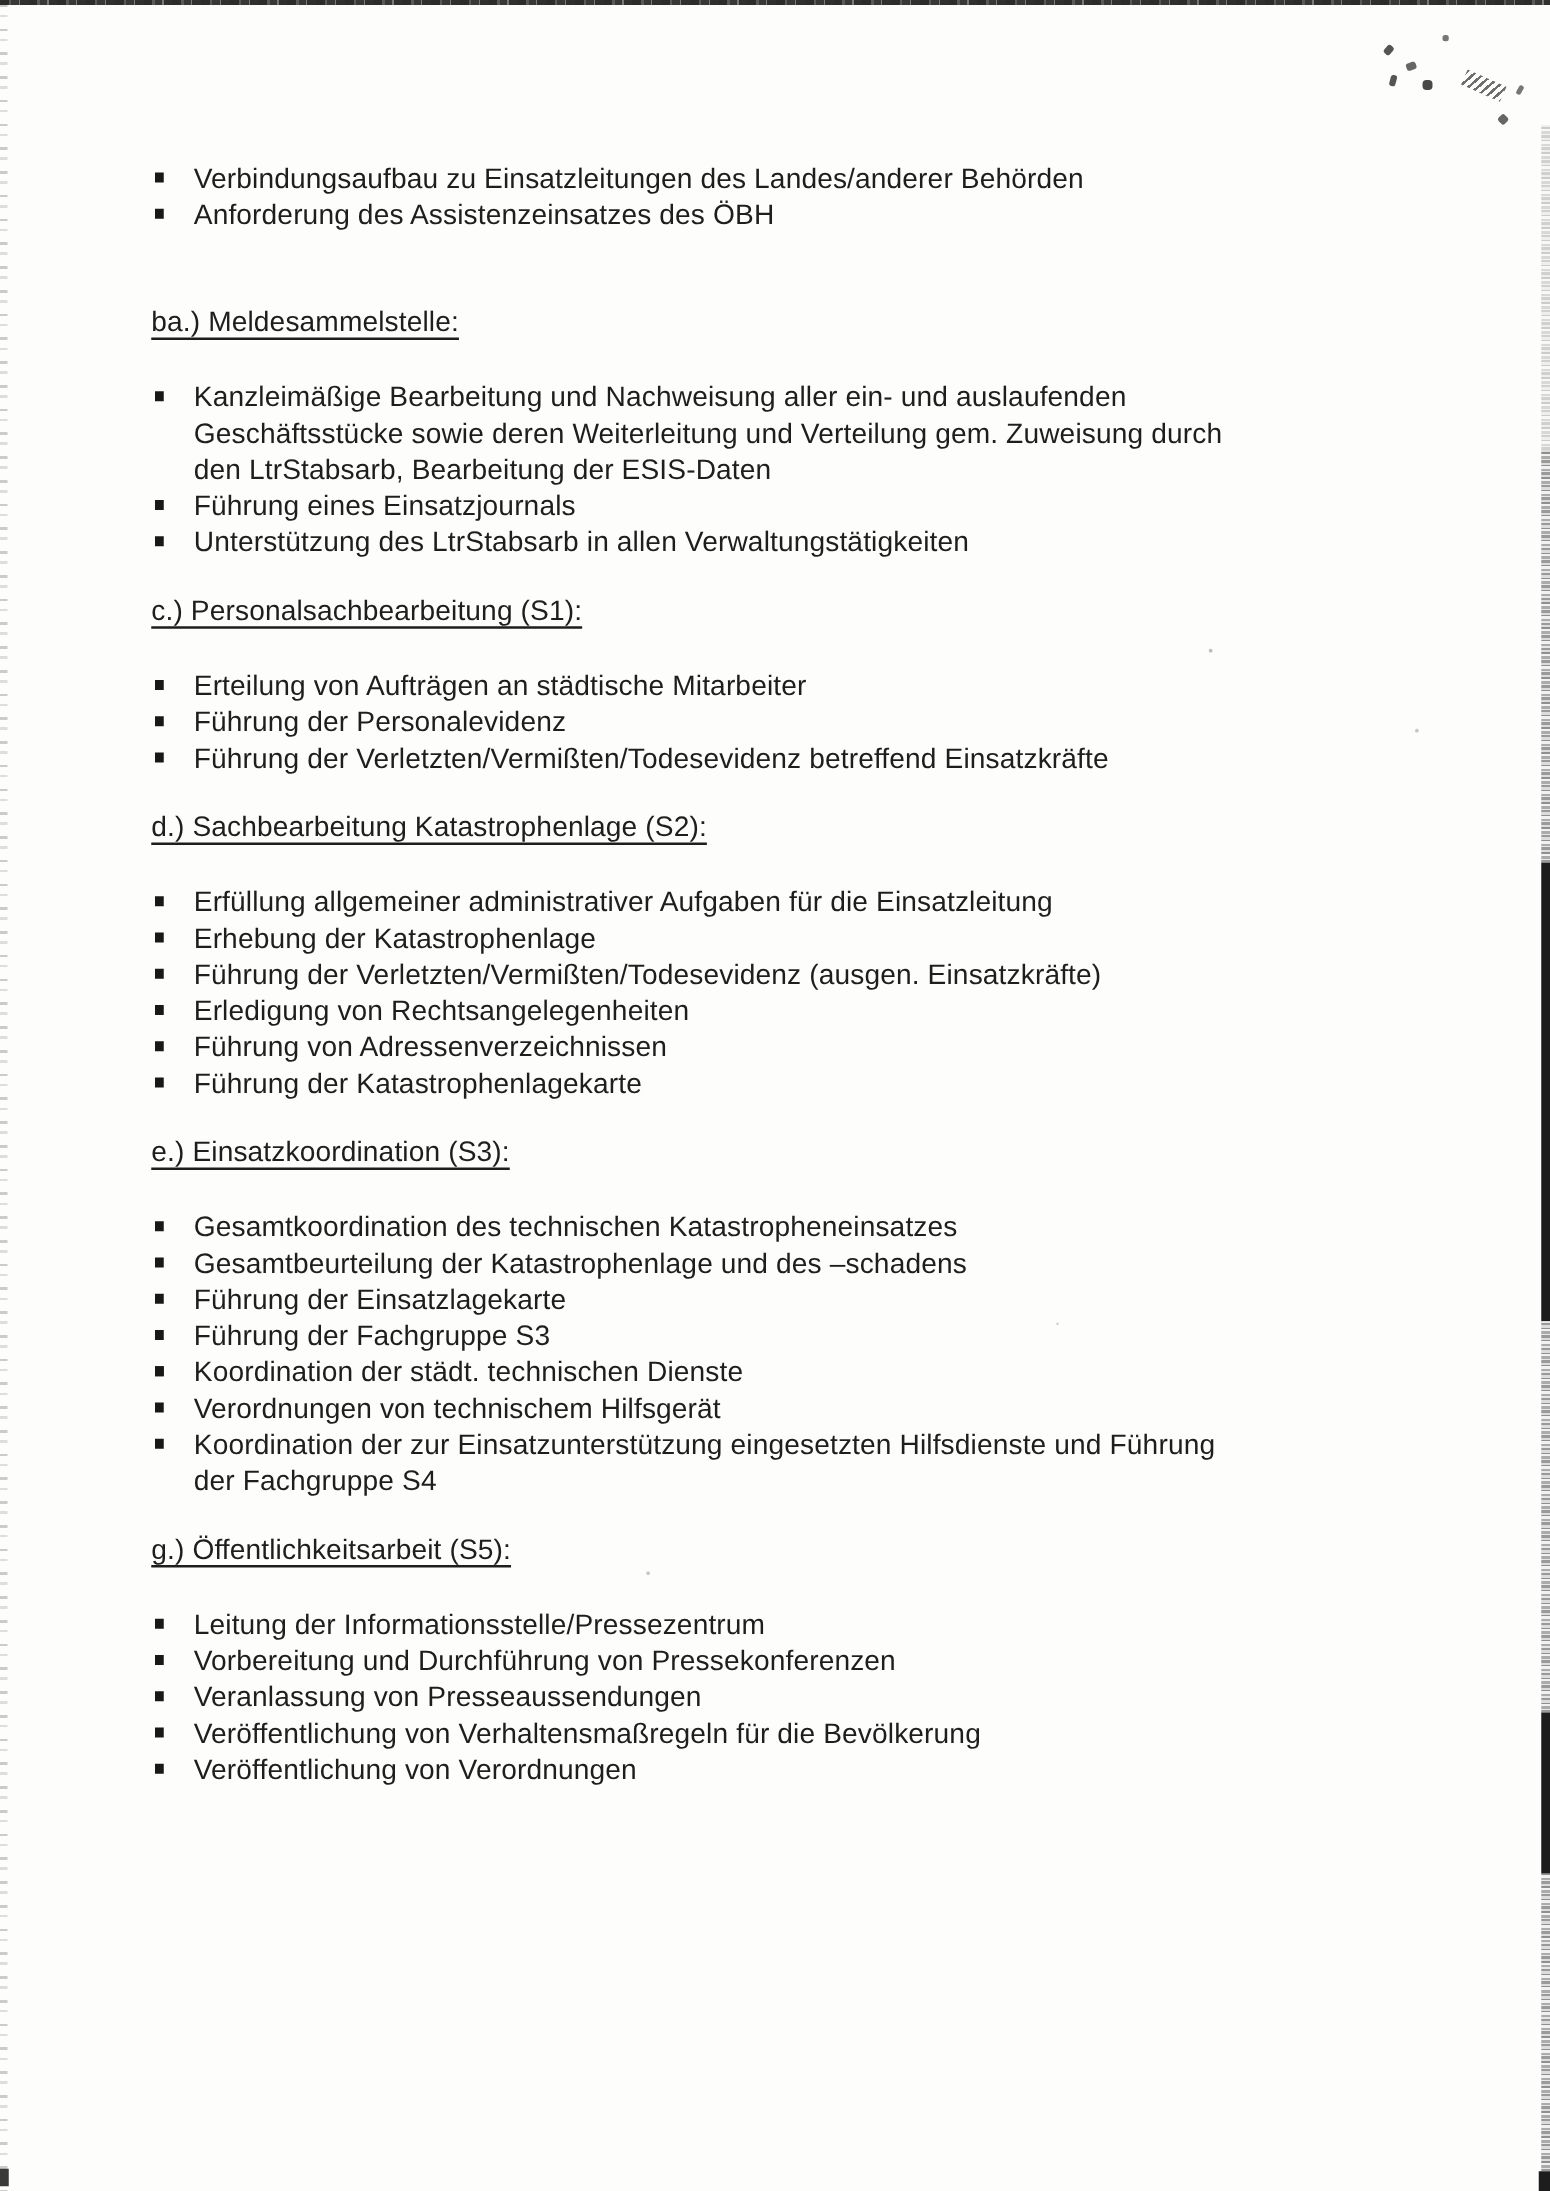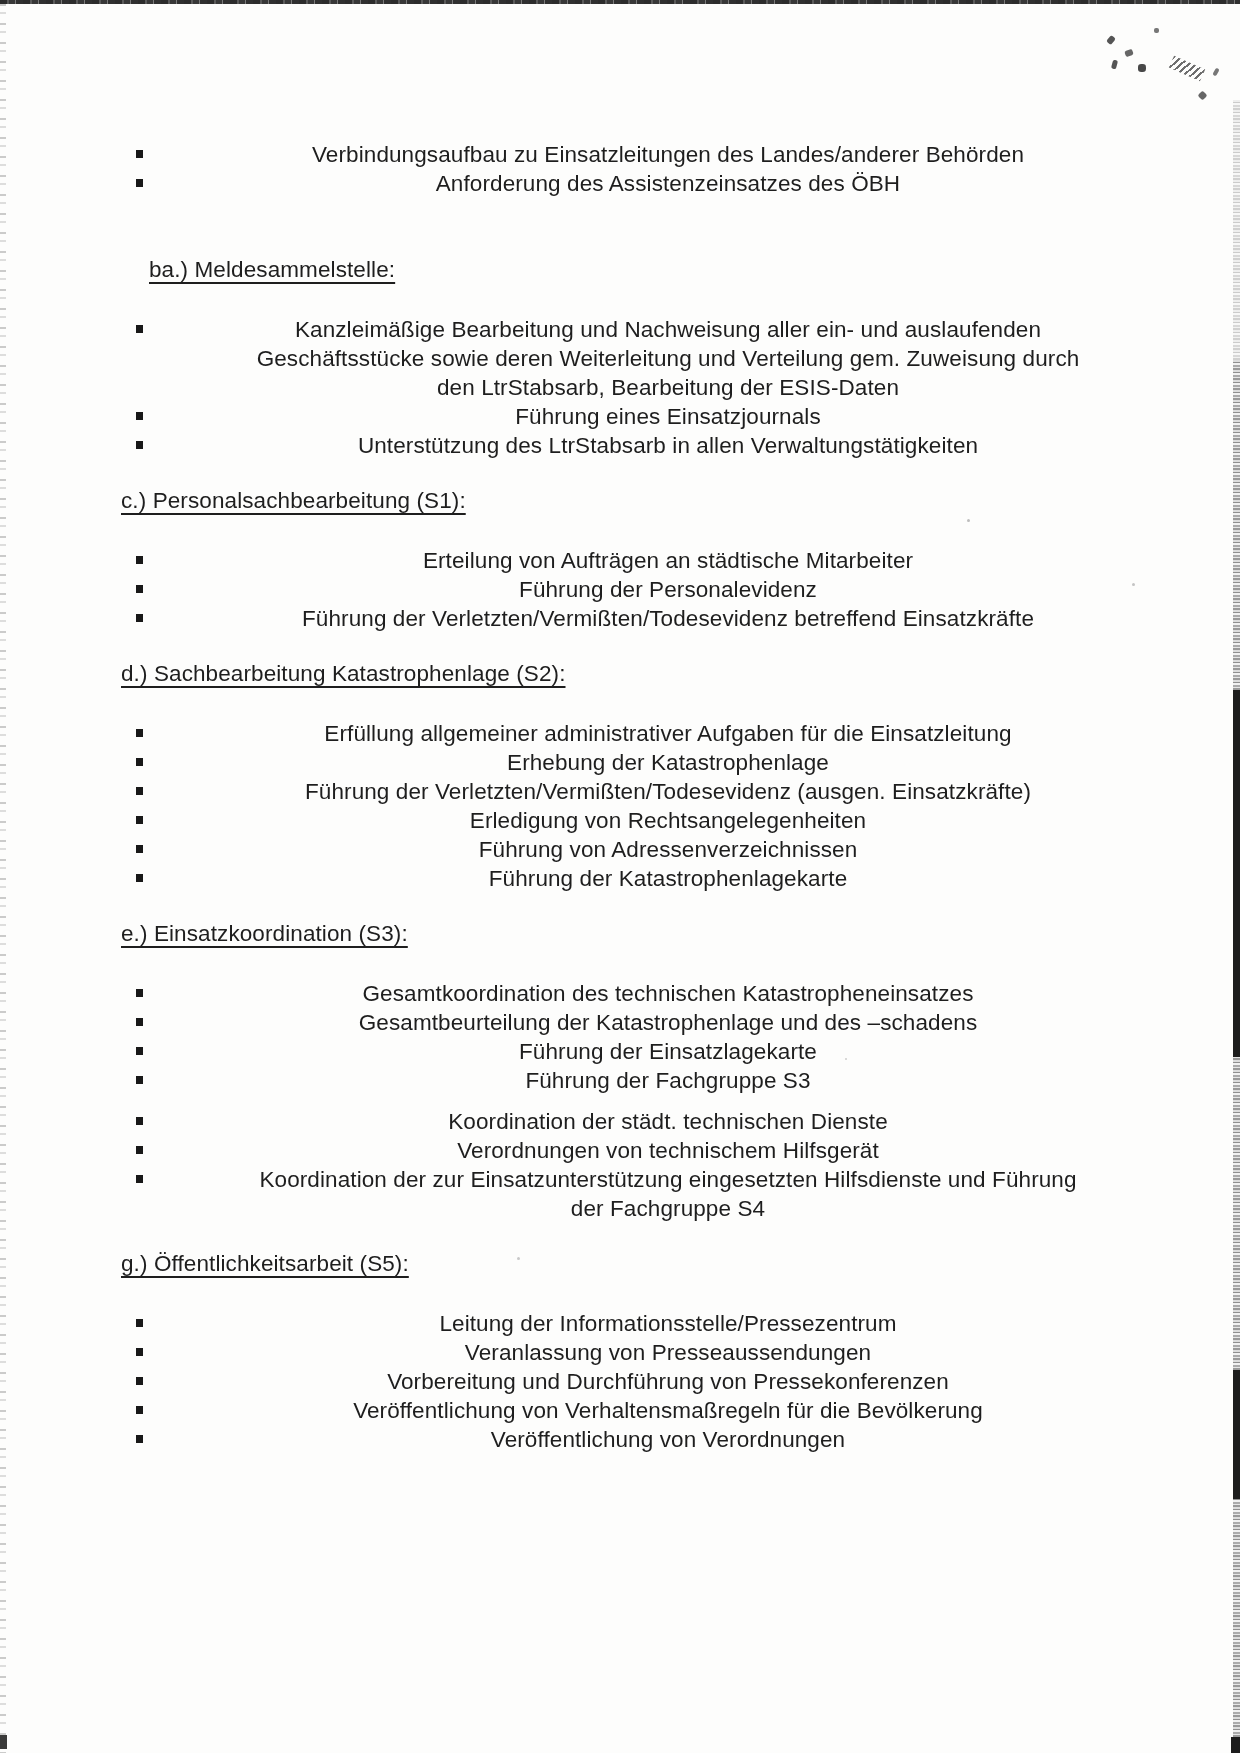--- a/index.html
+++ b/index.html
@@ -29,40 +29,40 @@
   .smudge { position:absolute; border-radius:2px; }
   .hatch {
     position:absolute;
     background:repeating-linear-gradient(115deg,#6e6e6e 0 2px,transparent 2px 5px);
     transform:rotate(24deg);
   }
   .dot { position:absolute; border-radius:50%; }
   .corner-blot { position:absolute; left:0; top:1735px; width:7px; height:14px; background:#3a3a3a; }
   
   .content { position:absolute; left:121px; top:128px; width:1060px; }
-  ul { list-style:none; margin:12px; padding:0;text-align:center; }
+  ul { list-style:none; margin:0; padding:0; }
   li {
     position:relative; padding-left:34px;
     font-size:22.5px; line-height:29px;
     white-space:pre-line;
     letter-spacing:.1px;
   }
   li .marker {
     position:absolute; left:3px; top:10px;
     width:7px; height:8px; background:#181818;
   }
   h2 {
     margin:26px 0 31px 0;
     font-size:22.5px; font-weight:400; line-height:29px;
     letter-spacing:.1px;
     text-decoration:underline;
     text-underline-offset:5px;
     text-decoration-thickness:2px;
   }
-  section:first-child h2 { margin-top:57px;margin-left:28px; }
+  section:first-child h2 { margin-top:57px; }
 </style>
 </head>
 <body>
 
 <div class="top-edge"></div>
 <div class="left-speckle"></div>
 
 <div class="edge-strip speckle speckle-faint" style="top:100px;height:260px;"></div>
 <div class="edge-strip speckle" style="top:360px;height:330px;"></div>
 <div class="edge-strip darkbar" style="top:690px;height:367px;"></div>
@@ -136,20 +136,20 @@
           <li><span class="marker"></span><span class="li-text">Koordination der städt. technischen Dienste</span></li>
           <li><span class="marker"></span><span class="li-text">Verordnungen von technischem Hilfsgerät</span></li>
           <li><span class="marker"></span><span class="li-text">Koordination der zur Einsatzunterstützung eingesetzten Hilfsdienste und Führung
 der Fachgruppe S4</span></li>
         </ul>
   </section>
       <section>
     <h2>g.) Öffentlichkeitsarbeit (S5):</h2>
     <ul>
           <li><span class="marker"></span><span class="li-text">Leitung der Informationsstelle/Pressezentrum</span></li>
+          <li><span class="marker"></span><span class="li-text">Vorbereitung und Durchführung von Pressekonferenzen</span></li>
           <li><span class="marker"></span><span class="li-text">Veranlassung von Presseaussendungen</span></li>
-          <li><span class="marker"></span><span class="li-text">Vorbereitung und Durchführung von Pressekonferenzen</span></li>
           <li><span class="marker"></span><span class="li-text">Veröffentlichung von Verhaltensmaßregeln für die Bevölkerung</span></li>
           <li><span class="marker"></span><span class="li-text">Veröffentlichung von Verordnungen</span></li>
         </ul>
   </section>
     </div>
 </main>
 
 </body></html>

